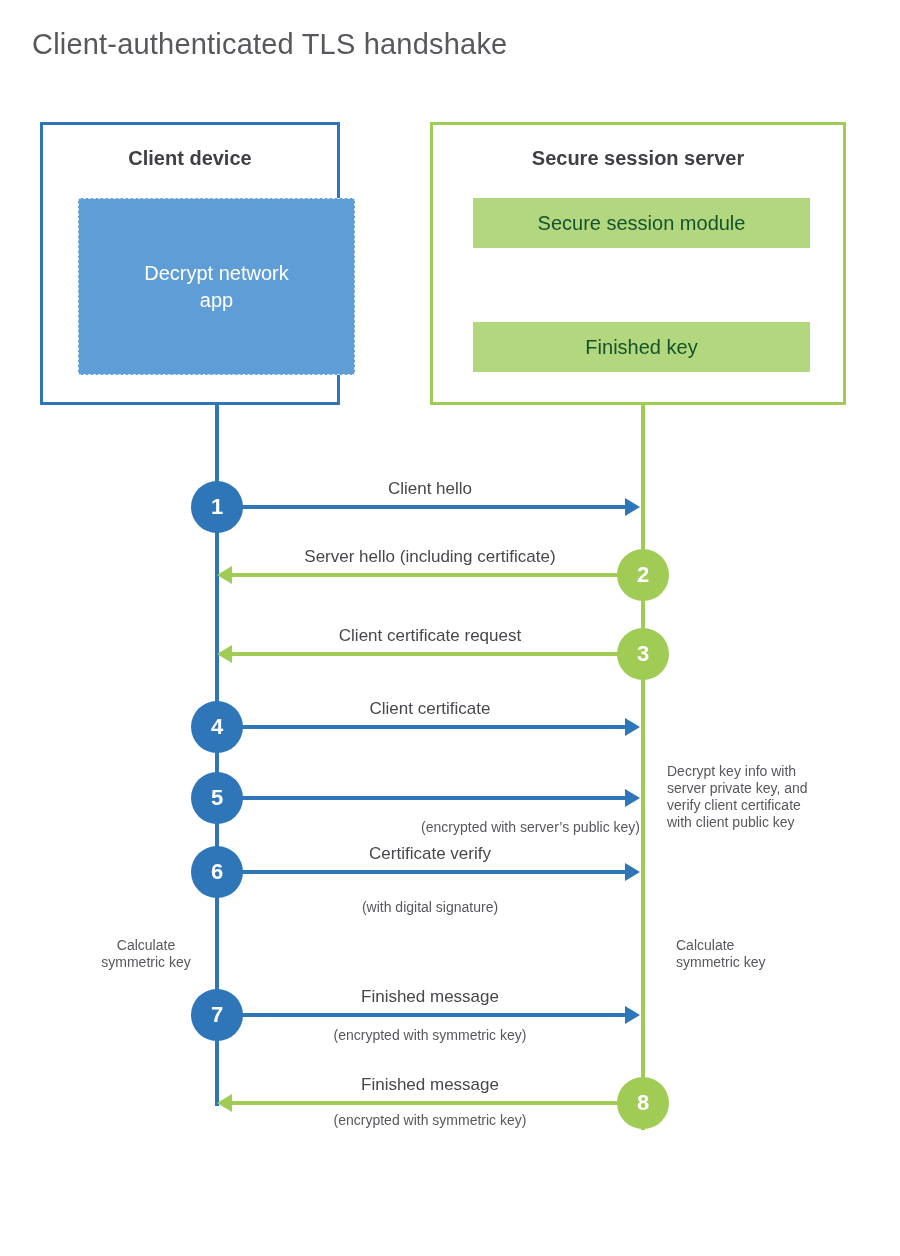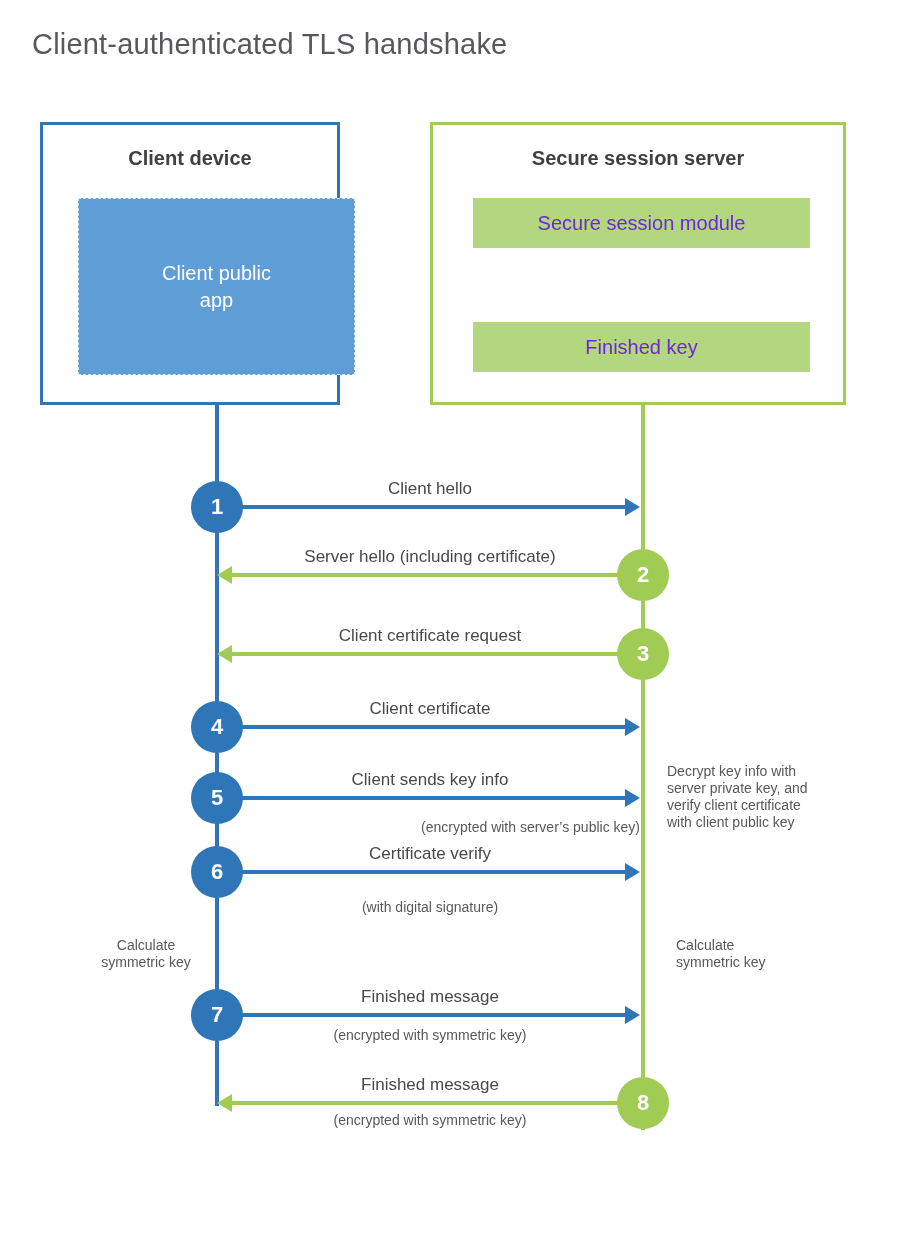--- a/index.html
+++ b/index.html
@@ -19,21 +19,21 @@
   .actor-box.server{left:430px;width:416px;border:3px solid var(--green);}
   .actor-title{position:absolute;left:0;right:0;top:22px;text-align:center;
     font-size:20px;font-weight:bold;color:var(--ink-dark);}
 
   .app-box{position:absolute;left:35px;top:73px;width:277px;height:177px;
     background:var(--blue-fill);border:1px dashed rgba(255,255,255,.75);
     display:flex;align-items:center;justify-content:center;}
   .app-box .lbl{color:#fff;font-size:20px;line-height:1.35;text-align:center;white-space:pre-line;}
 
   .module-bar{position:absolute;left:40px;width:337px;height:50px;background:var(--green-fill);
-    display:flex;align-items:center;justify-content:center;color:#6d28d9;font-size:20px;}
+    display:flex;align-items:center;justify-content:center;color:#14532d;font-size:20px;}
 
   
   .lifeline{position:absolute;width:4px;}
   .lifeline.client{left:215px;top:403px;height:703px;background:var(--blue);}
   .lifeline.server{left:641px;top:403px;height:727px;background:var(--green);}
 
   
   .step-circle{position:absolute;width:52px;height:52px;border-radius:50%;z-index:3;
     display:flex;align-items:center;justify-content:center;color:#fff;font-size:22px;font-weight:bold;}
   .step-circle.blue{left:191px;background:var(--blue);}
@@ -61,21 +61,21 @@
 </head>
 <body>
 
 <div class="canvas">
 
   <div class="page-title">Client-authenticated TLS handshake</div>
 
   <div class="actor-box client">
     <div class="actor-title">Client device</div>
     <div class="app-box">
-      <div class="lbl">Client public
+      <div class="lbl">Decrypt network
 app</div>
     </div>
   </div>
 
   <div class="actor-box server">
     <div class="actor-title">Secure session server</div>
     <div class="module-bar" style="top:73px;">Secure session module</div>
     <div class="module-bar" style="top:197px;">Finished key</div>
   </div>
 
@@ -103,21 +103,20 @@
       <span>3</span>
     </div>
 
   <div class="step-label" style="top:699px;">Client certificate</div>
   <div class="arrow-line blue" style="top:725px;"></div>
   <div class="arrow-head right" style="top:718px;"></div>
   <div class="step-circle blue" style="top:701px;">
       <span>4</span>
     </div>
 
-  <div class="step-label" style="top:770px;">Client sends key info</div>
   <div class="arrow-line blue" style="top:796px;"></div>
   <div class="arrow-head right" style="top:789px;"></div>
   <div class="step-sublabel" style="top:819px;text-align:right;">(encrypted with server’s public key)</div>
   <div class="step-circle blue" style="top:772px;">
       <span>5</span>
     </div>
 
   <div class="step-label" style="top:844px;">Certificate verify</div>
   <div class="arrow-line blue" style="top:870px;"></div>
   <div class="arrow-head right" style="top:863px;"></div>

